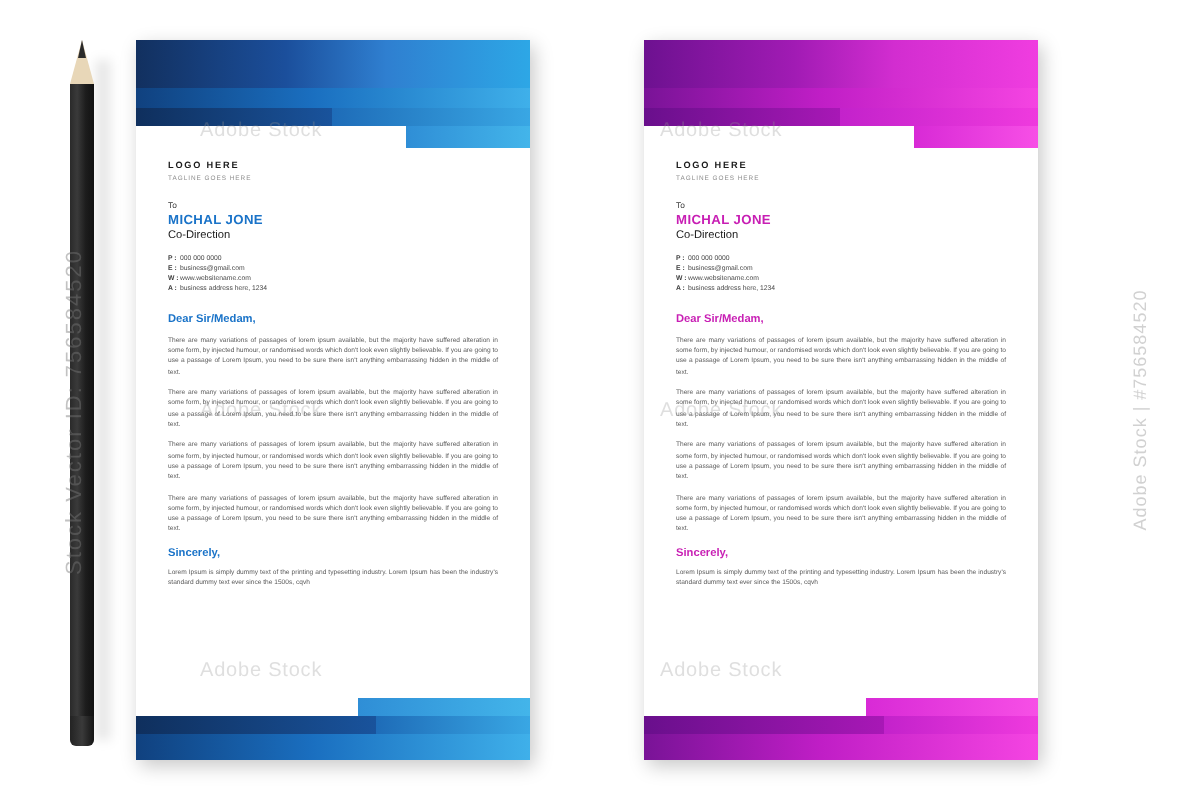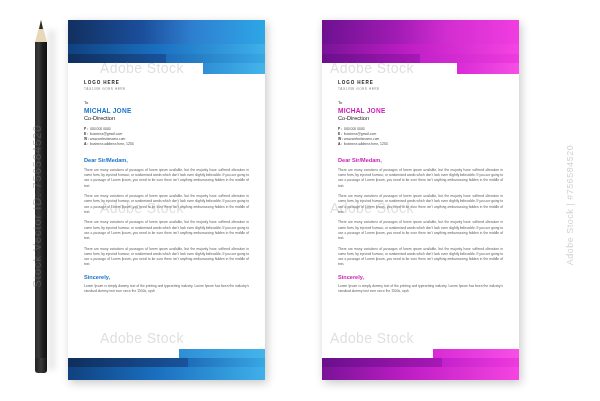--- a/index.html
+++ b/index.html
@@ -18,21 +18,21 @@
   
   .watermark-layer {
     position: absolute;
     inset: 0;
     z-index: 50;
     pointer-events: none;
   }
   .wm {
     position: absolute;
     color: rgba(150,150,150,0.30);
-    font-size: 14px;
+    font-size: 10px;
     letter-spacing: 0.4px;
     white-space: nowrap;
     font-family: "Liberation Sans", sans-serif;
   }
   .wm-left {
     left: -44px;
     top: 200px;
     transform: rotate(-90deg);
     transform-origin: center;
     font-size: 11px;

